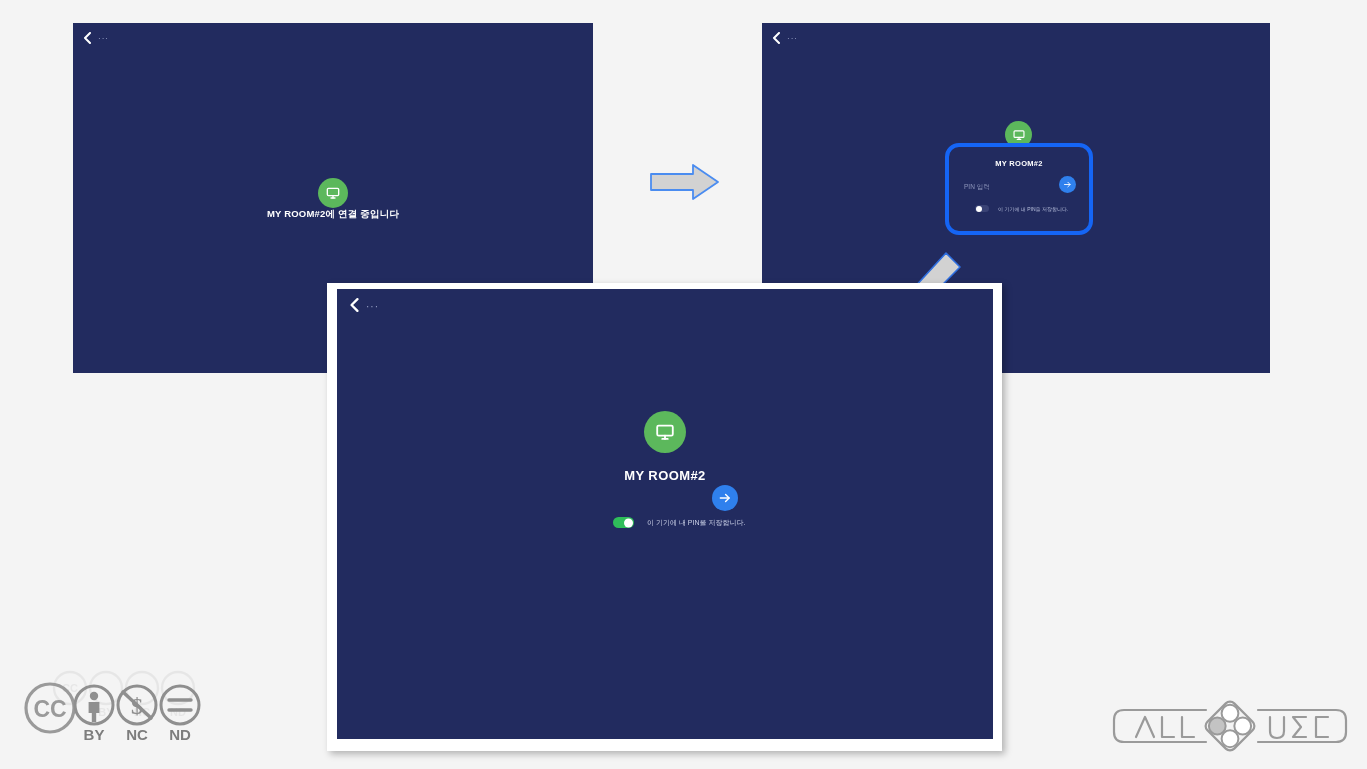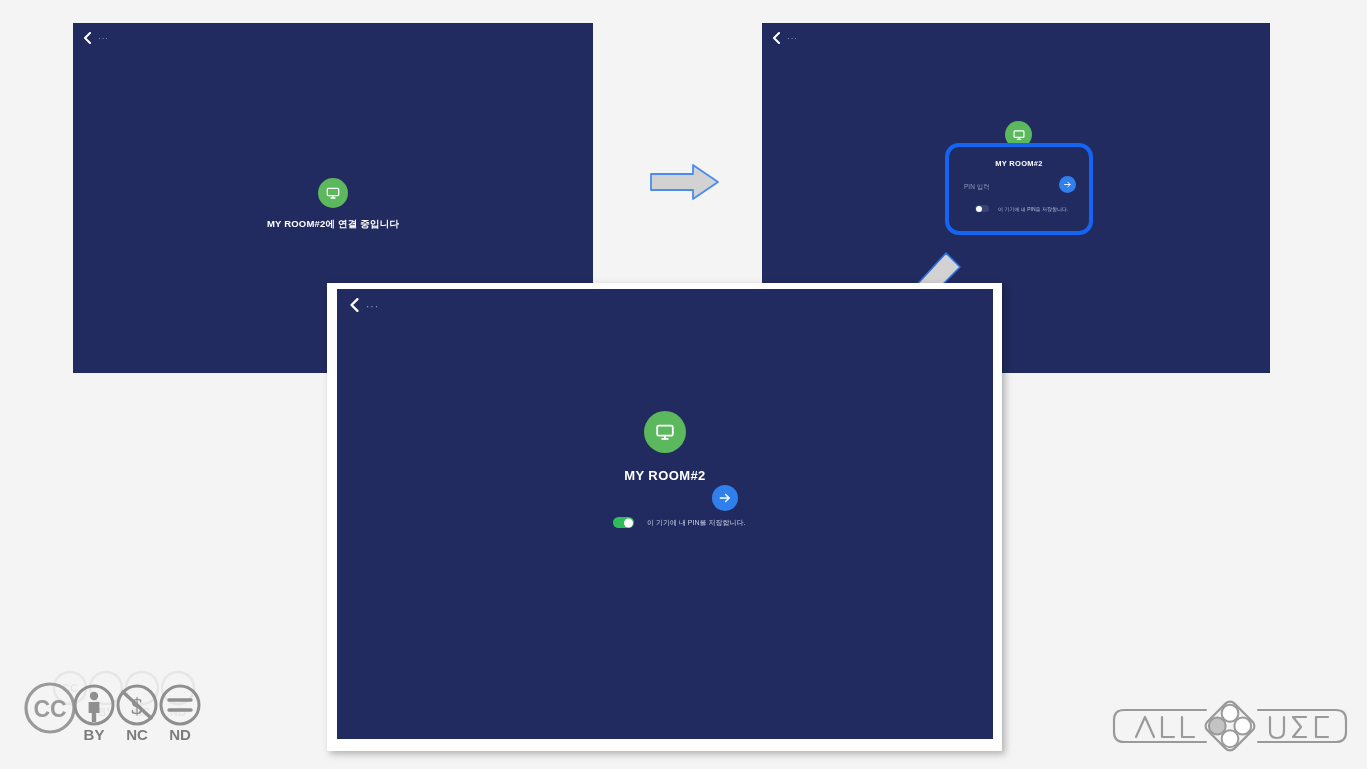--- a/index.html
+++ b/index.html
@@ -60,21 +60,20 @@
     left: 73px; top: 23px;
     width: 520px; height: 350px;
   }
   #panel1 .center-stack {
     position: absolute;
     left: 0; right: 0;
     top: 155px;
     display: flex;
     flex-direction: column;
     align-items: center;
-    gap: 10px;
   }
   #panel1 .monitor-badge { width: 30px; height: 30px; }
   #panel1 .caption {
     color: #ffffff;
     font-size: 9.5px;
     font-weight: bold;
     letter-spacing: 0.2px;
   }
 
   

